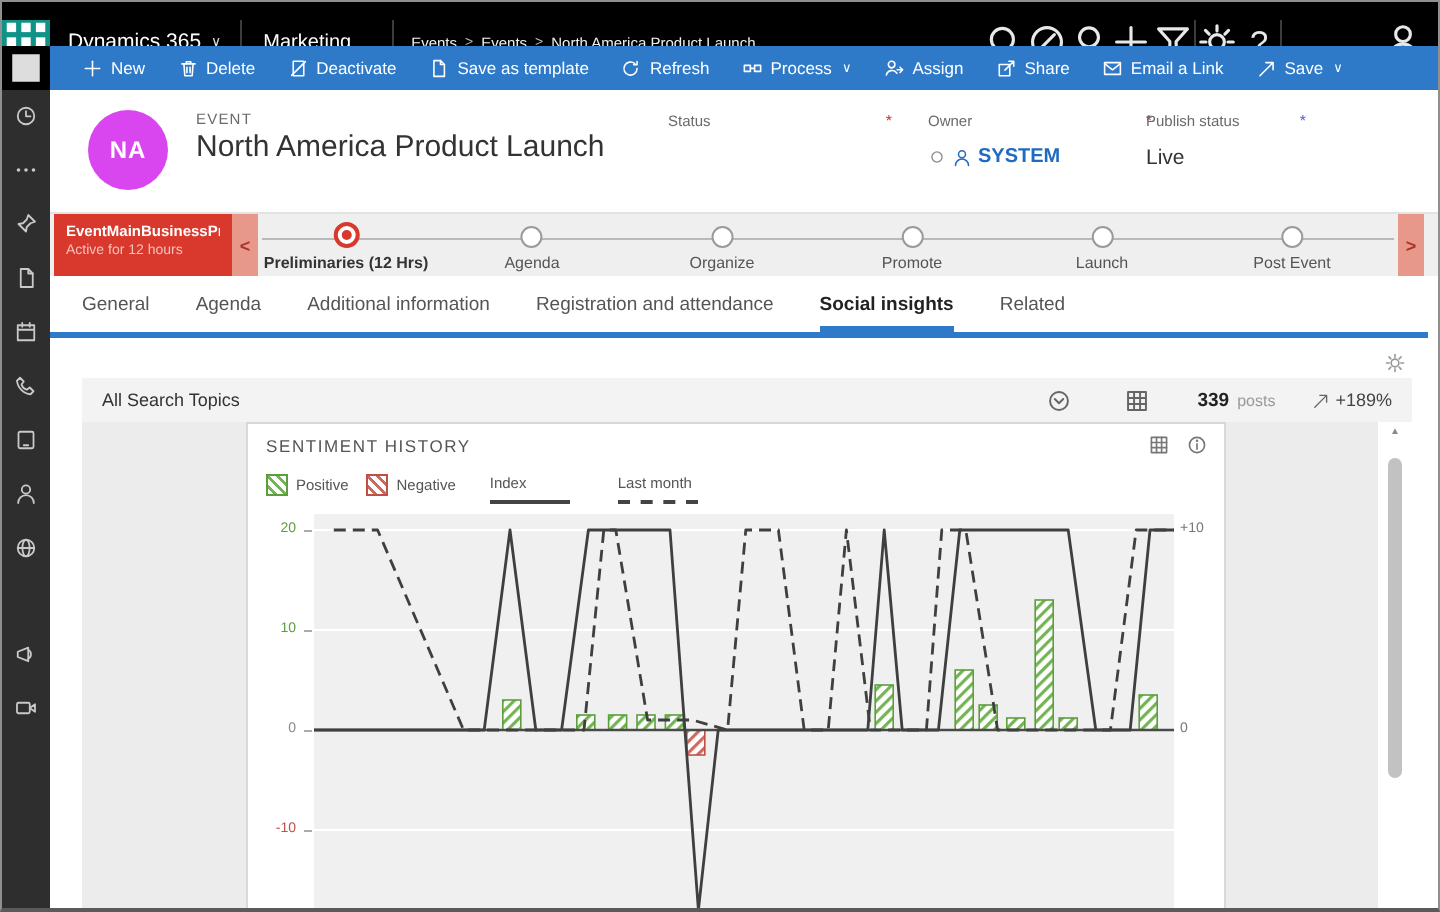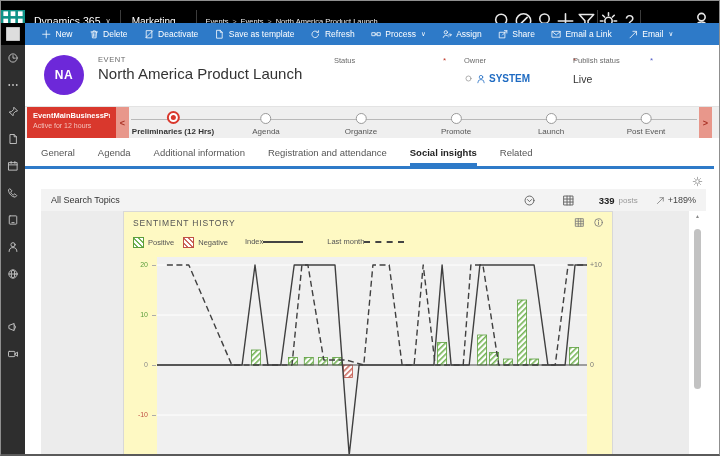--- a/index.html
+++ b/index.html
@@ -35,21 +35,21 @@
   .sidebar{position:absolute;left:0;top:44px;bottom:0;width:24px;background:#2e2e2e;display:flex;flex-direction:column;align-items:center;padding-top:7px;}
   .side-icon{width:12px;height:12px;color:#c9c9c9;margin-bottom:15px;flex:none;}
   .side-icon svg{width:12px;height:12px;}
   .side-icon.gap{margin-top:26px;}
 
   
   .main{position:absolute;left:24px;top:44px;right:0;bottom:0;background:#fff;}
 
   
   .record-header{position:absolute;top:0;left:0;right:0;height:61px;background:#fff;}
-  .avatar{position:absolute;left:19px;top:10px;width:40px;height:40px;border-radius:50%;background:#6d28d9;color:#fff;font-size:12px;font-weight:bold;display:flex;align-items:center;justify-content:center;letter-spacing:.5px;}
+  .avatar{position:absolute;left:19px;top:10px;width:40px;height:40px;border-radius:50%;background:#d946ef;color:#fff;font-size:12px;font-weight:bold;display:flex;align-items:center;justify-content:center;letter-spacing:.5px;}
   .entity-label{position:absolute;left:73px;top:10px;font-size:7.5px;color:#6a6a6a;letter-spacing:.6px;}
   .record-title{position:absolute;left:73px;top:20px;font-size:15px;color:#333;}
   .hfield{position:absolute;top:11px;width:112px;}
   .hfield .lblrow{display:flex;font-size:7.5px;color:#6a6a6a;}
   .hfield .star{margin-left:auto;font-size:8px;}
   .hfield .val{margin-top:8px;font-size:10.5px;color:#333;display:flex;align-items:center;gap:3px;}
   .hfield .val .link{color:#1f6bc2;font-weight:bold;font-size:10px;}
   .hfield .val svg{width:10px;height:10px;}
   .hfield.f0{left:309px;}.hfield.f1{left:439px;}.hfield.f2{left:548px;width:80px;}
   .presence{color:#8a8a8a;}.owner-person{color:#1f6bc2;}
@@ -83,30 +83,30 @@
   .topic-bar{position:absolute;top:20px;left:16px;width:665px;height:22px;background:#f3f3f3;display:flex;align-items:center;padding:0 10px;font-size:9px;color:#333;}
   .t-icon{width:13px;height:13px;color:#666;flex:none;}
   .t-icon.filter{margin-left:auto;}
   .t-icon.grid{margin-left:26px;}
   .posts-count{margin-left:24px;font-weight:bold;font-size:9.5px;color:#222;}
   .posts-label{margin-left:4px;font-size:8px;color:#999;}
   .trend{margin-left:18px;display:flex;align-items:center;gap:3px;color:#444;font-size:9px;}
   .trend svg{width:9px;height:9px;}
 
   .canvas{position:absolute;top:42px;left:16px;right:30px;bottom:0;background:#ececec;}
-  .card{position:absolute;left:82px;top:0;width:490px;top:0;bottom:-2px;background:#fef9c3;border:1px solid #d8d8d8;overflow:hidden;}
+  .card{position:absolute;left:82px;top:0;width:490px;top:0;bottom:-2px;background:#ffffff;border:1px solid #d8d8d8;overflow:hidden;}
   .card-title{position:absolute;left:9px;top:6px;font-size:8.5px;letter-spacing:.8px;color:#555;}
   .card-icons{position:absolute;right:8px;top:5px;display:flex;gap:8px;color:#777;}
   .card-icons span{width:11px;height:11px;display:block;}
   .legend{position:absolute;left:9px;top:25px;display:flex;align-items:flex-start;font-size:7.5px;color:#555;}
   .leg-item{display:flex;align-items:center;margin-right:9px;}
   .sw{width:11px;height:11px;border:1px solid;margin-right:4px;flex:none;}
   .sw.green{border-color:#5b9e3c;background:repeating-linear-gradient(45deg,#fff 0 2px,#74b455 2px 3.5px);}
   .sw.red{border-color:#c05045;background:repeating-linear-gradient(45deg,#fff 0 2px,#cc6a60 2px 3.5px);}
-  .leg-col{display:flex;flex-direction:row;margin-right:16px;margin-left:8px;}
+  .leg-col{display:flex;flex-direction:column;margin-right:16px;margin-left:8px;}
   .leg-line{width:40px;border-top:2px solid #444;margin-top:4px;}
   .leg-dash{width:40px;border-top:2px dashed #444;margin-top:4px;}
   .plot{position:absolute;left:33px;top:45px;width:430px;height:200px;}
   .ytick{position:absolute;width:22px;left:2px;text-align:right;font-size:7px;}
   .ytick-r{position:absolute;left:466px;font-size:7px;color:#777;}
   .tickdash{position:absolute;left:28px;width:4px;height:1px;background:#ababab;}
 
   .vscroll{position:absolute;right:17px;top:44px;bottom:4px;width:9px;}
   .vscroll .arrow{position:absolute;top:0;left:0;right:0;text-align:center;font-size:5px;color:#8a8a8a;}
   .vscroll .thumb{position:absolute;top:16px;left:1px;right:1px;height:160px;background:#c2c2c2;border-radius:4px;}
@@ -296,21 +296,21 @@
             </svg>
           </span>
           <span>Email a Link</span>
         </div>
         <div class="cmd-item">
           <span style="width: 10.5px; height: 10.5px;">
             <svg viewBox="0 0 16 16" fill="none" stroke="currentColor" stroke-width="1.2" stroke-linecap="round" stroke-linejoin="round" style="width:100%;height:100%;display:block">
               <path d="M3 13.5 L12.5 4 M7.5 3.5 h5.5 v5.5"></path>
             </svg>
           </span>
-          <span>Email</span>
+          <span>Save</span>
           <span class="caret">∨</span>
         </div>
       </div>
   </div>
 
   <aside class="sidebar" id="sidebarIcons">
       <span class="side-icon">
         <svg viewBox="0 0 16 16" fill="none" stroke="currentColor" stroke-width="1.2" stroke-linecap="round" stroke-linejoin="round" style="width:100%;height:100%;display:block">
           <circle cx="8" cy="8" r="5.5"></circle>
           <path d="M8 4.8 v3.4 h3"></path>

